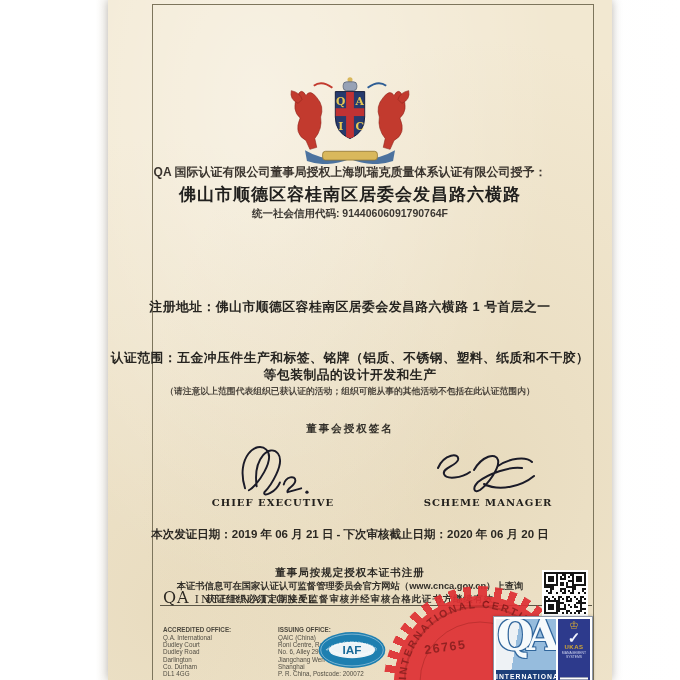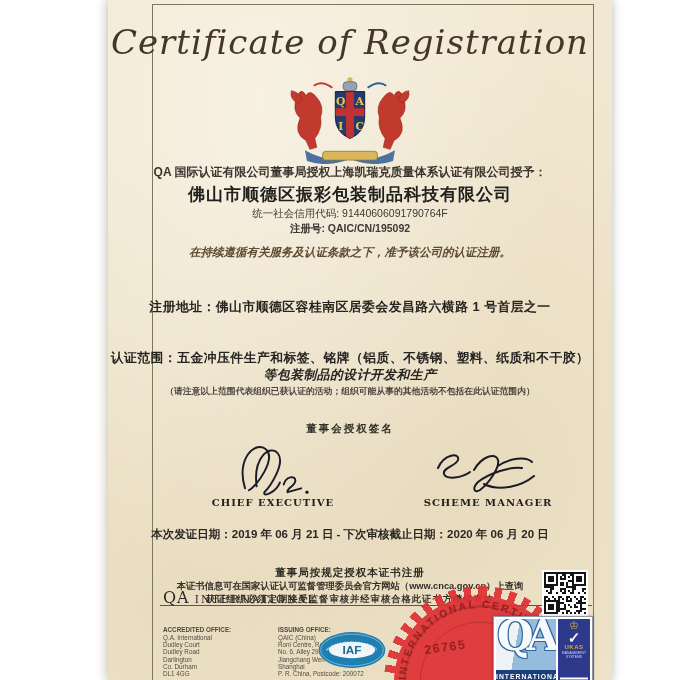--- a/index.html
+++ b/index.html
@@ -22,27 +22,27 @@
     border:1px solid #7d755c;
   }
   .abs{position:absolute;}
   .ctr{left:0;width:484px;text-align:center;}
   .title{
     top:22px;font-family:"DejaVu Serif",serif;font-style:italic;
     font-size:34px;color:#45362a;letter-spacing:1px;
   }
   .intro{top:164px;font-size:12px;color:#3a342e;font-weight:600;}
   .company{top:183px;font-size:17px;font-weight:bold;color:#21201e;letter-spacing:1px;}
-  .code{top:207px;font-size:10.5px;color:#3c3833;font-weight:400;}
+  .code{top:207px;font-size:10.5px;color:#3c3833;font-weight:700;}
   .regno{top:222px;font-size:10.5px;color:#3c3833;font-weight:600;}
   .statement{top:245px;font-size:11.5px;line-height:15px;font-weight:bold;font-style:italic;color:#5e4a33;}
   .addr1{top:299px;}
   .addr2{top:321px;}
   .scope1{top:350px;}
-  .scope2{top:367px;font-style:italic;}
+  .scope2{top:367px;}
   .boldzh{font-size:12.8px;font-weight:bold;color:#262420;letter-spacing:.5px;}
   .scopenote{top:386px;font-size:8.8px;color:#4a443c;font-weight:600;}
   .sighead{top:422px;font-size:10.5px;font-weight:bold;color:#33302a;letter-spacing:2px;}
   .sigtitle{font-family:"DejaVu Serif",serif;font-size:10px;font-weight:bold;color:#23211d;letter-spacing:1px;}
   .dates1{top:527px;}
   .dates2{top:545px;}
   .dateszh{font-size:11.5px;font-weight:bold;color:#2a2722;}
   .fnote1{top:566px;font-size:10.5px;font-weight:bold;color:#2e2b26;letter-spacing:1px;}
   .fnote2{top:580px;font-size:9.3px;font-weight:bold;color:#33302a;}
   .fnote3{top:593px;font-size:9.3px;font-weight:bold;color:#33302a;letter-spacing:1px;}
@@ -90,21 +90,20 @@
   .ukasbox .strip{position:absolute;left:2px;right:2px;bottom:1px;height:5px;background:#fff;
       background-image:linear-gradient(#9aa0b5 1px, transparent 1px);background-size:100% 2px;}
   .sig{stroke:#1b1b28;stroke-width:2;fill:none;stroke-linecap:round;stroke-linejoin:round;}
 </style>
 </head>
 <body>
 
 <div class="paper">
   <div class="frame abs"></div>
 
-  <div class="abs ctr title">Certificate of Registration</div>
 
   <div class="abs" style="top:74px;left:172px;width:140px;height:90px;">
     <svg width="140" height="90" viewBox="0 0 140 92">
 
       <path d="M24,78 q20,12 46,9 q-24,9 -44,2 z" fill="#2e5d94" opacity=".85"></path>
       <path d="M116,78 q-20,12 -46,9 q24,9 44,2 z" fill="#2e5d94" opacity=".85"></path>
       <rect x="42" y="79" width="56" height="9" rx="3" fill="#d9b85c" stroke="#8f7430" stroke-width="0.8"></rect>
 
       <g fill="#c23a2e" stroke="#8f241c" stroke-width="0.6">
         <path d="M36,24 q-7,-9 -11,-2 q-5,-9 -9,1 q-6,14 3,22 q-7,16 6,23 l4,9 7,-2 -2,-9 q8,-10 6,-22 q4,-11 -4,-20 z"></path>
@@ -135,26 +134,24 @@
       <g font-family="DejaVu Serif,serif" font-size="11" font-weight="bold" fill="#e6c653" text-anchor="middle">
         <text x="60.5" y="32">Q</text>
         <text x="80" y="32">A</text>
         <text x="60.5" y="57">I</text>
         <text x="80" y="57">C</text>
       </g>
     </svg>
   </div>
 
   <div class="abs ctr intro">QA 国际认证有限公司董事局授权上海凯瑞克质量体系认证有限公司授予：</div>
-  <div class="abs ctr company">佛山市顺德区振彩包装制品科技有限公司</div>
+  <div class="abs ctr company">佛山市顺德区容桂南区居委会发昌路六横路</div>
   <div class="abs ctr code">统一社会信用代码: 91440606091790764F</div>
-  <div class="abs ctr regno">注册号: QAIC/CN/195092</div>
 
   <div class="abs ctr statement">
-    <div>在持续遵循有关服务及认证条款之下，准予该公司的认证注册。</div>
   </div>
 
   <div class="abs ctr boldzh addr1">注册地址：佛山市顺德区容桂南区居委会发昌路六横路 1 号首层之一</div>
 
   <div class="abs ctr boldzh scope1">认证范围：五金冲压件生产和标签、铭牌（铝质、不锈钢、塑料、纸质和不干胶）</div>
   <div class="abs ctr boldzh scope2">等包装制品的设计开发和生产</div>
   <div class="abs ctr sighead">董事会授权签名</div>
 
   <div class="abs ctr scopenote">（请注意以上范围代表组织已获认证的活动；组织可能从事的其他活动不包括在此认证范围内）</div>
 

